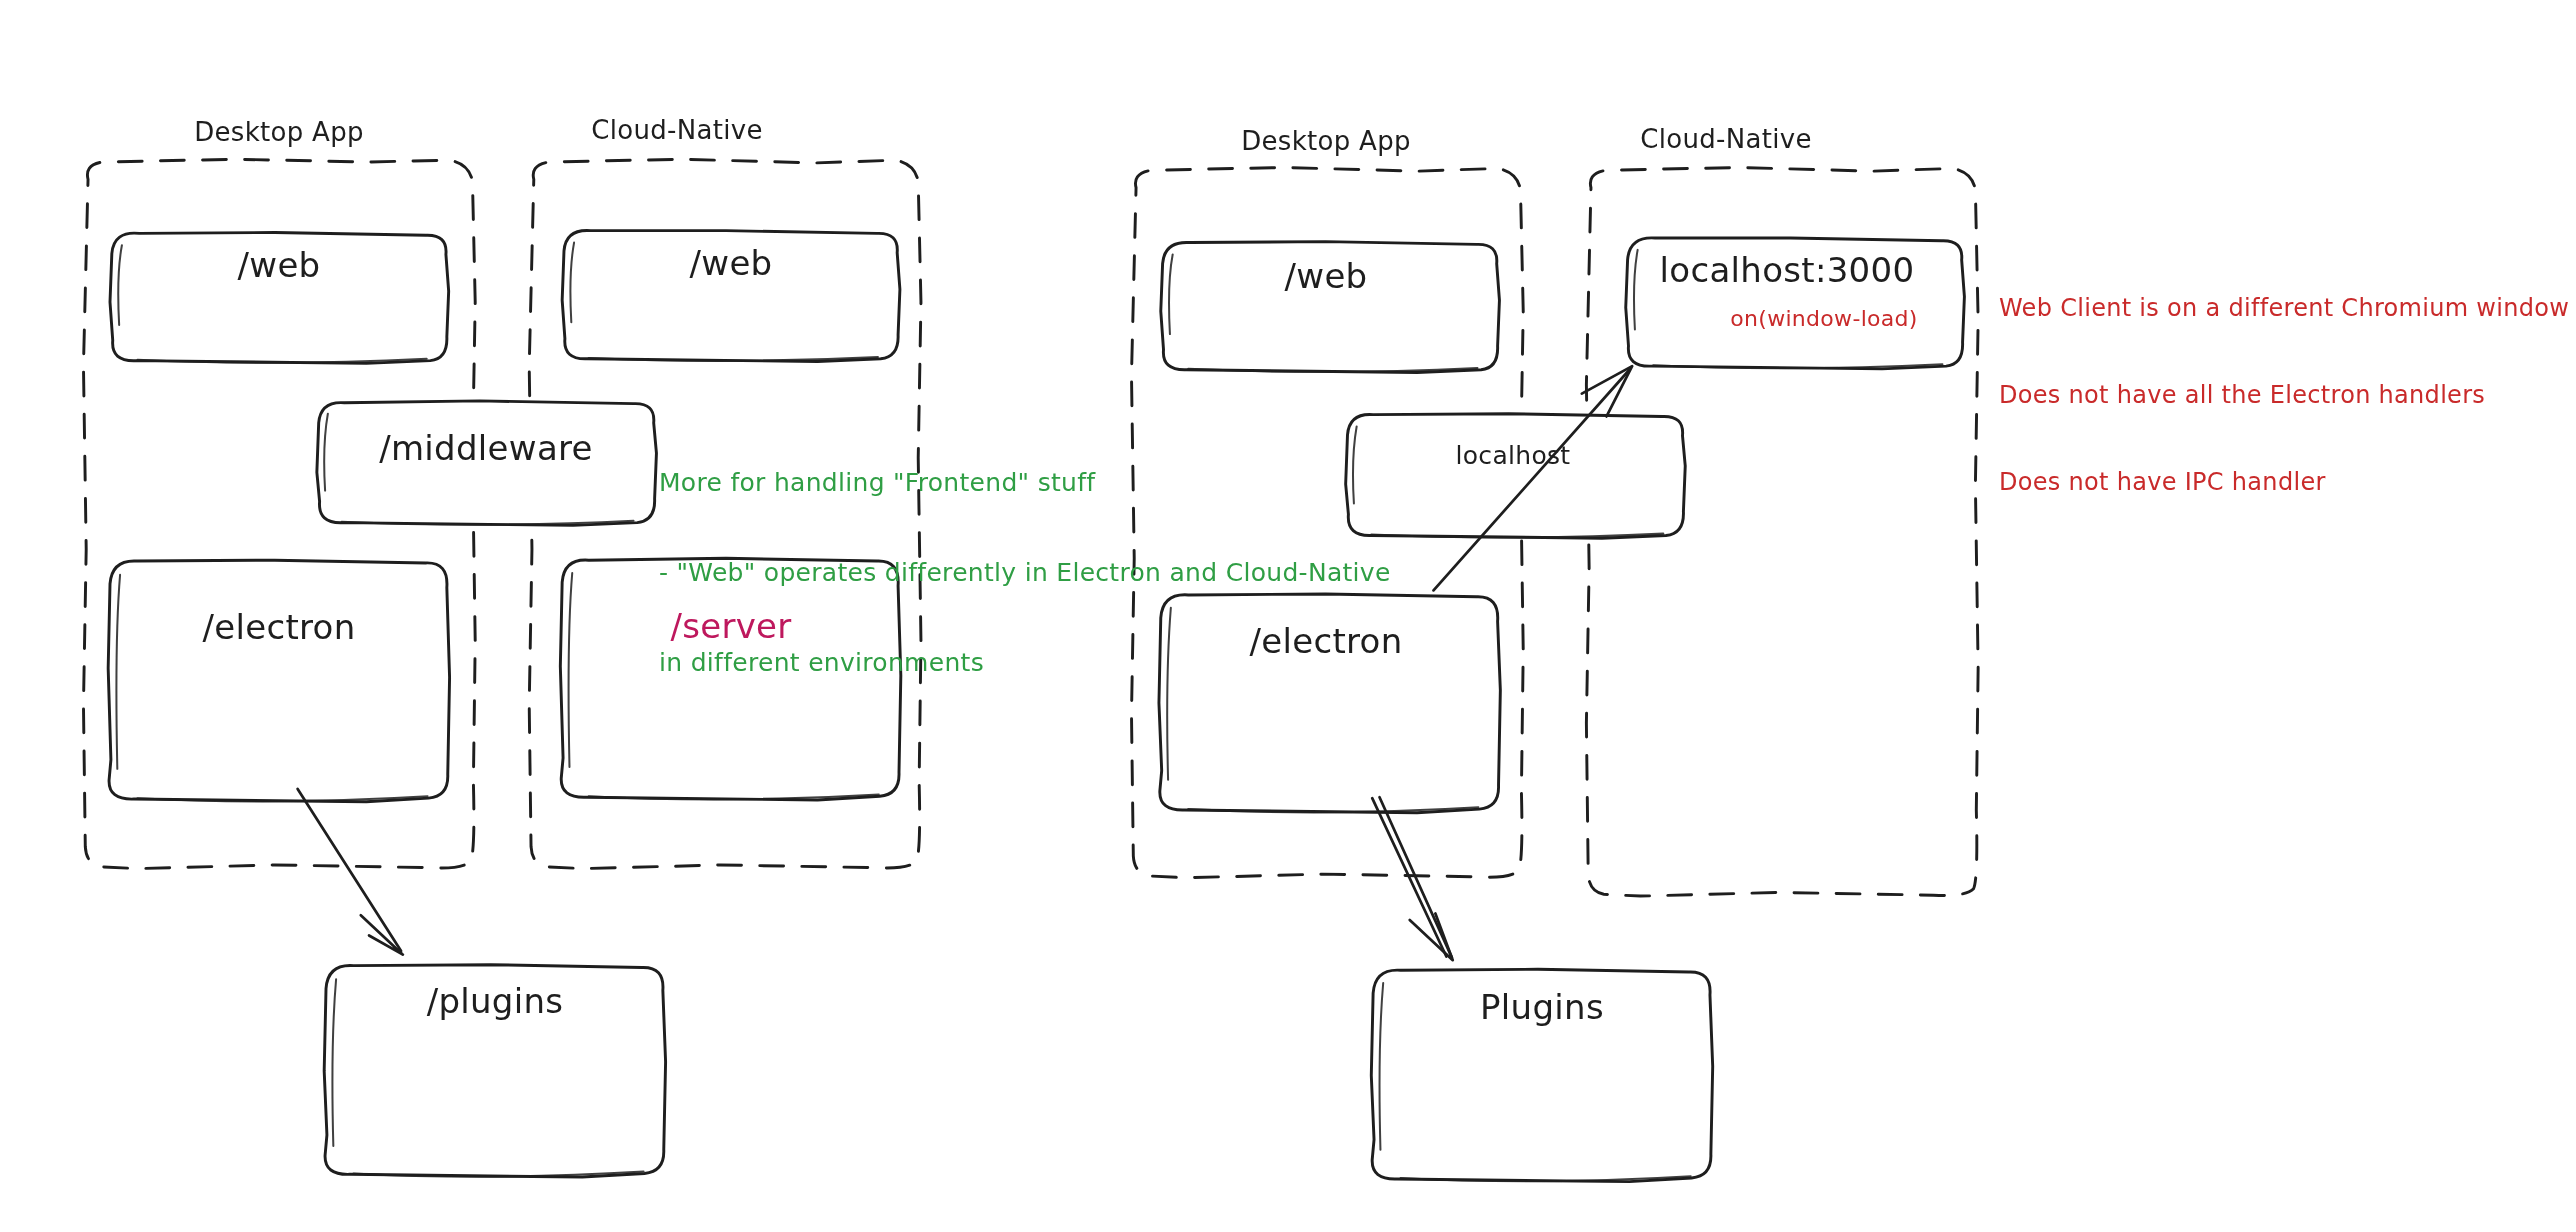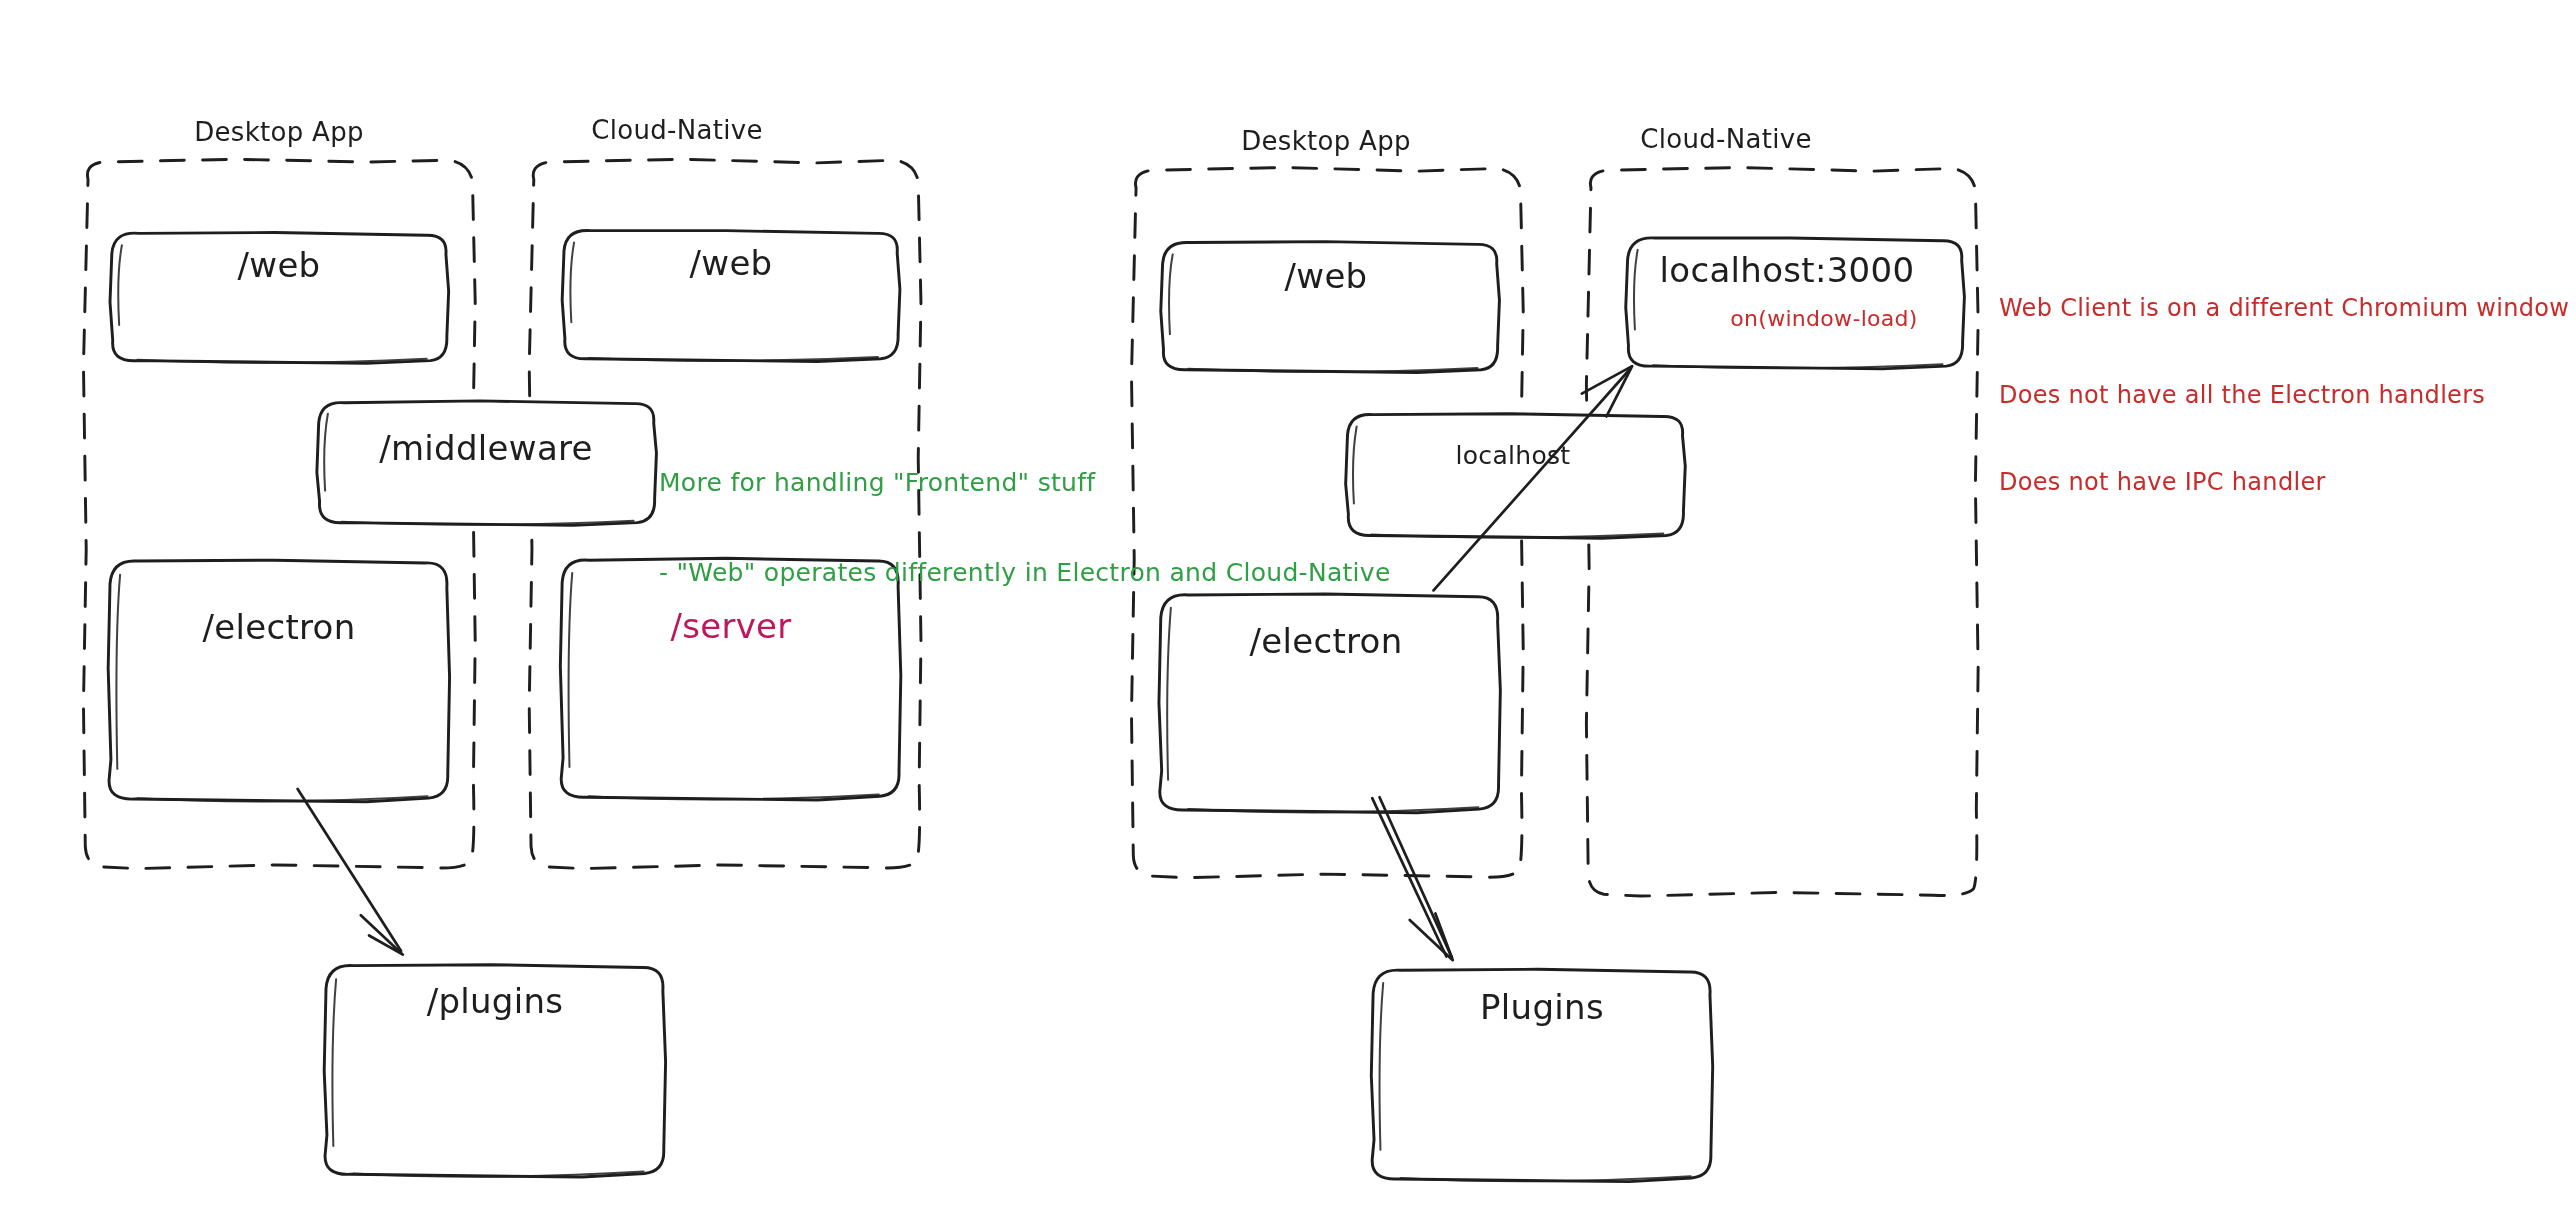--- a/index.html
+++ b/index.html
@@ -206,20 +206,21 @@
   <div class="lbl box-title centerx" style="left:279px; top:245px; width:293px;">/web</div>
   <div class="lbl box-title centerx" style="left:731px; top:243px; width:293px;">/web</div>
   <div class="lbl box-title centerx" style="left:486px; top:428px; width:348px;">/middleware</div>
   <div class="lbl box-title centerx" style="left:279px; top:607px; width:311px;">/electron</div>
   <div class="lbl box-title centerx" style="left:731px; top:606px; width:311px; color:#be185d;">/server</div>
   <div class="lbl box-title centerx" style="left:495px; top:981px; width:311px;">/plugins</div>
 
   <div class="lbl note-green" style="left:659px; top:408px; width:751px;">
     <div>More for handling "Frontend" stuff</div>
     <div>- "Web" operates differently in Electron and Cloud-Native</div>
+    <div>in different environments</div>
   </div>
 
   <div class="lbl group-title centerx" style="left:1326px; top:126px; width:275px;">Desktop App</div>
   <div class="lbl group-title centerx" style="left:1726px; top:124px; width:275px;">Cloud-Native</div>
 
   <div class="lbl box-title centerx" style="left:1326px; top:256px; width:293px;">/web</div>
 
   <div class="lbl box-title centerx" style="left:1787px; top:250px; width:366px;">localhost:3000</div>
   <div class="lbl red-sub centerx" style="left:1824px; top:306px; width:330px;">on(window-load)</div>
 

